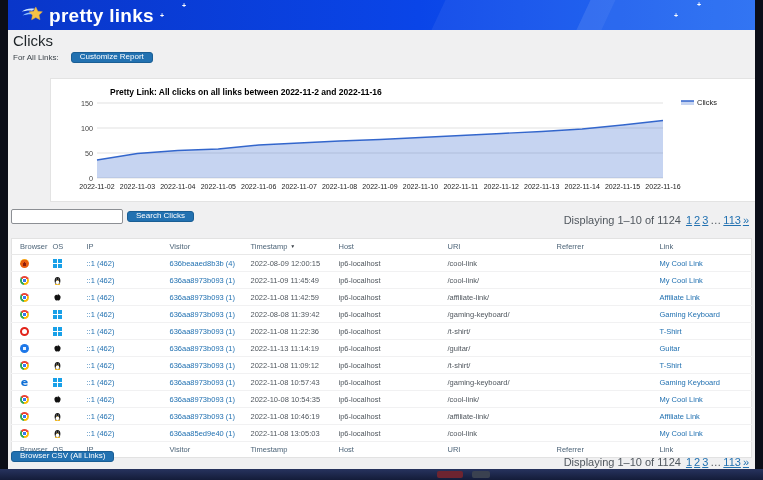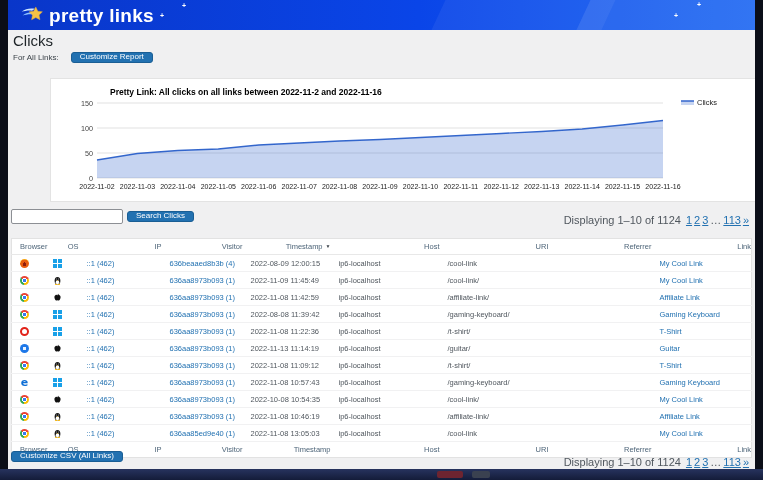--- a/index.html
+++ b/index.html
@@ -38,21 +38,21 @@
   .search-input{width:104px;height:13px;border:1px solid #8c8f94;border-radius:2px;background:#fff;font-size:8px;padding:0 3px}
   .pag{font-size:11px;color:#50575e;white-space:nowrap}
   .pag a{color:#2271b1;text-decoration:underline;margin-left:2px}
   .pag .ell{margin-left:2px;color:#50575e;text-decoration:none}
   .pag-top{position:absolute;right:6px;top:214px}
   .pag-bottom{position:absolute;right:6px;top:456px}
 
   
   .clicks-table{position:absolute;left:3px;top:238px;width:741px;border-collapse:collapse;background:#fff;
                 border:1px solid #e2e2e2;font-size:7.5px;color:#50575e;table-layout:fixed}
-  .clicks-table th{color:#4e6579;font-weight:400;text-align:right;padding:0 0 0 8px;height:15px}
+  .clicks-table th{color:#4e6579;font-weight:400;text-align:left;padding:0 0 0 8px;height:15px}
   .clicks-table thead th{border-bottom:1px solid #e8e8e8}
   .clicks-table tfoot th{border-top:1px solid #e8e8e8}
   .clicks-table td{padding:0 0 0 8px;height:16px;border-bottom:1px solid #f1f1f2;overflow:hidden;white-space:nowrap}
   .clicks-table a{color:#2271b1;text-decoration:none}
   .sort-arrow{font-size:5px;color:#3c434a;margin-left:3px;vertical-align:1px}
 
   
   .ic{display:inline-block;width:9px;height:9px;vertical-align:middle}
   .ic-chrome{border-radius:50%;
      background:radial-gradient(circle at 50% 50%,#3a7af0 0 29%,#fff 29% 41%,rgba(0,0,0,0) 41%),
@@ -339,21 +339,21 @@
           <th>Visitor</th>
           <th>Timestamp</th>
           <th>Host</th>
           <th>URI</th>
           <th>Referrer</th>
           <th>Link</th>
         </tr>
       </tfoot>
   </table>
 
-  <span class="btn bottom-bar-btn">Customize CSV (All Links)</span>
+  <span class="btn bottom-bar-btn">Browser CSV (All Links)</span>
 
   <div class="pag pag-bottom">
     <span>Displaying 1–10 of 1124</span>
     <span><a>1</a><a>2</a><a>3</a><span class="ell">…</span><a>113</a><a>»</a></span>
   </div>
 
 </div>
 
 <div class="taskbar">
   <span class="tb-shape-red"></span>

